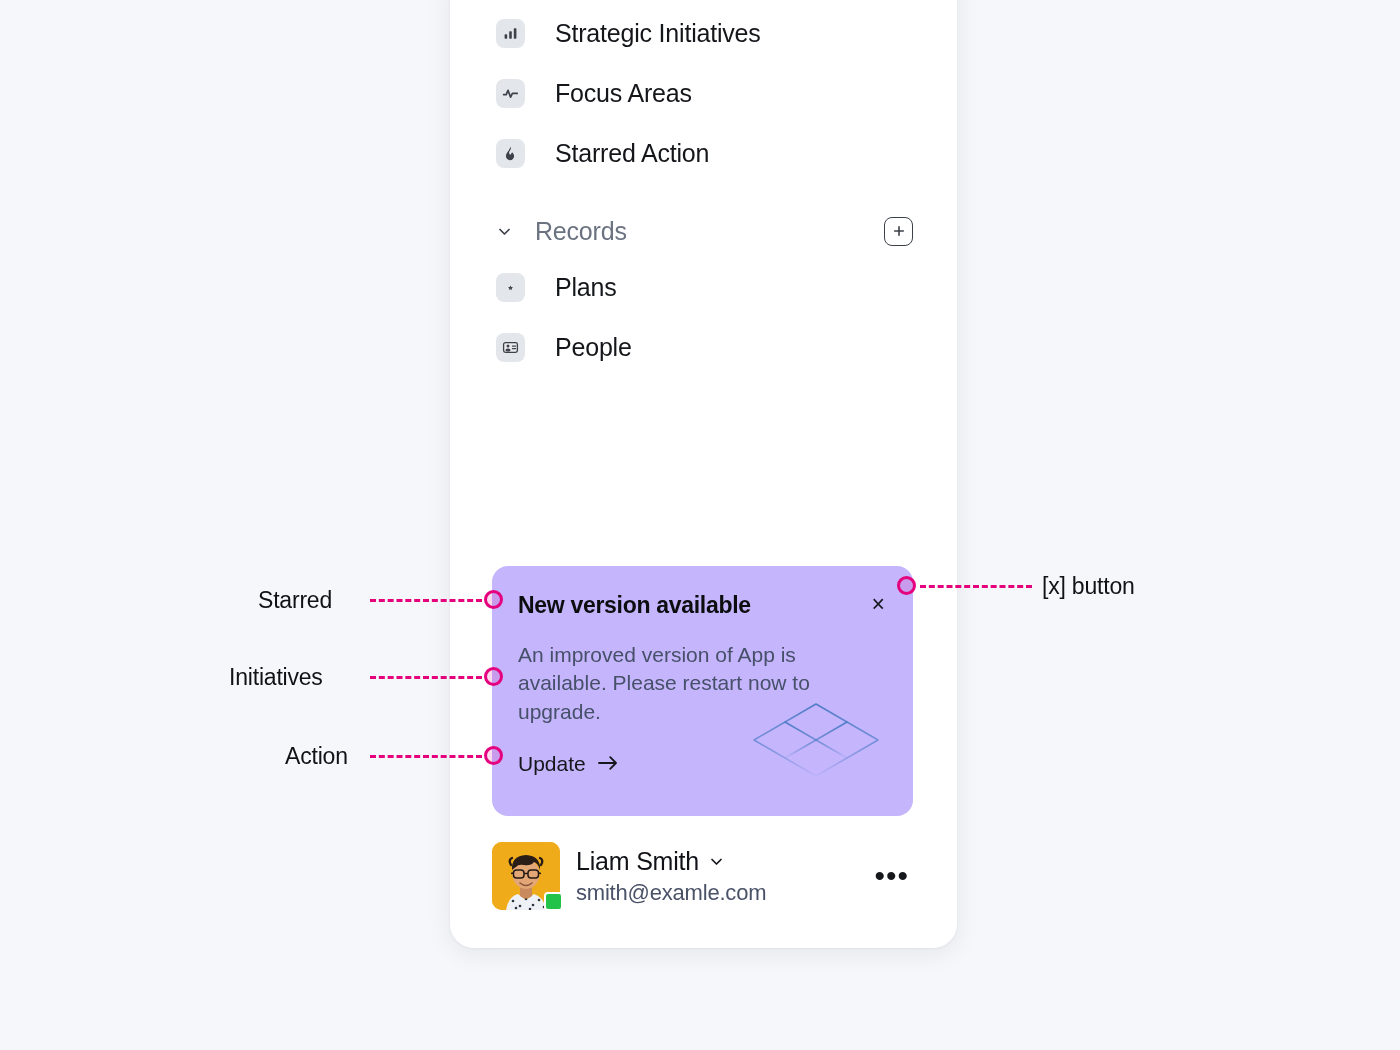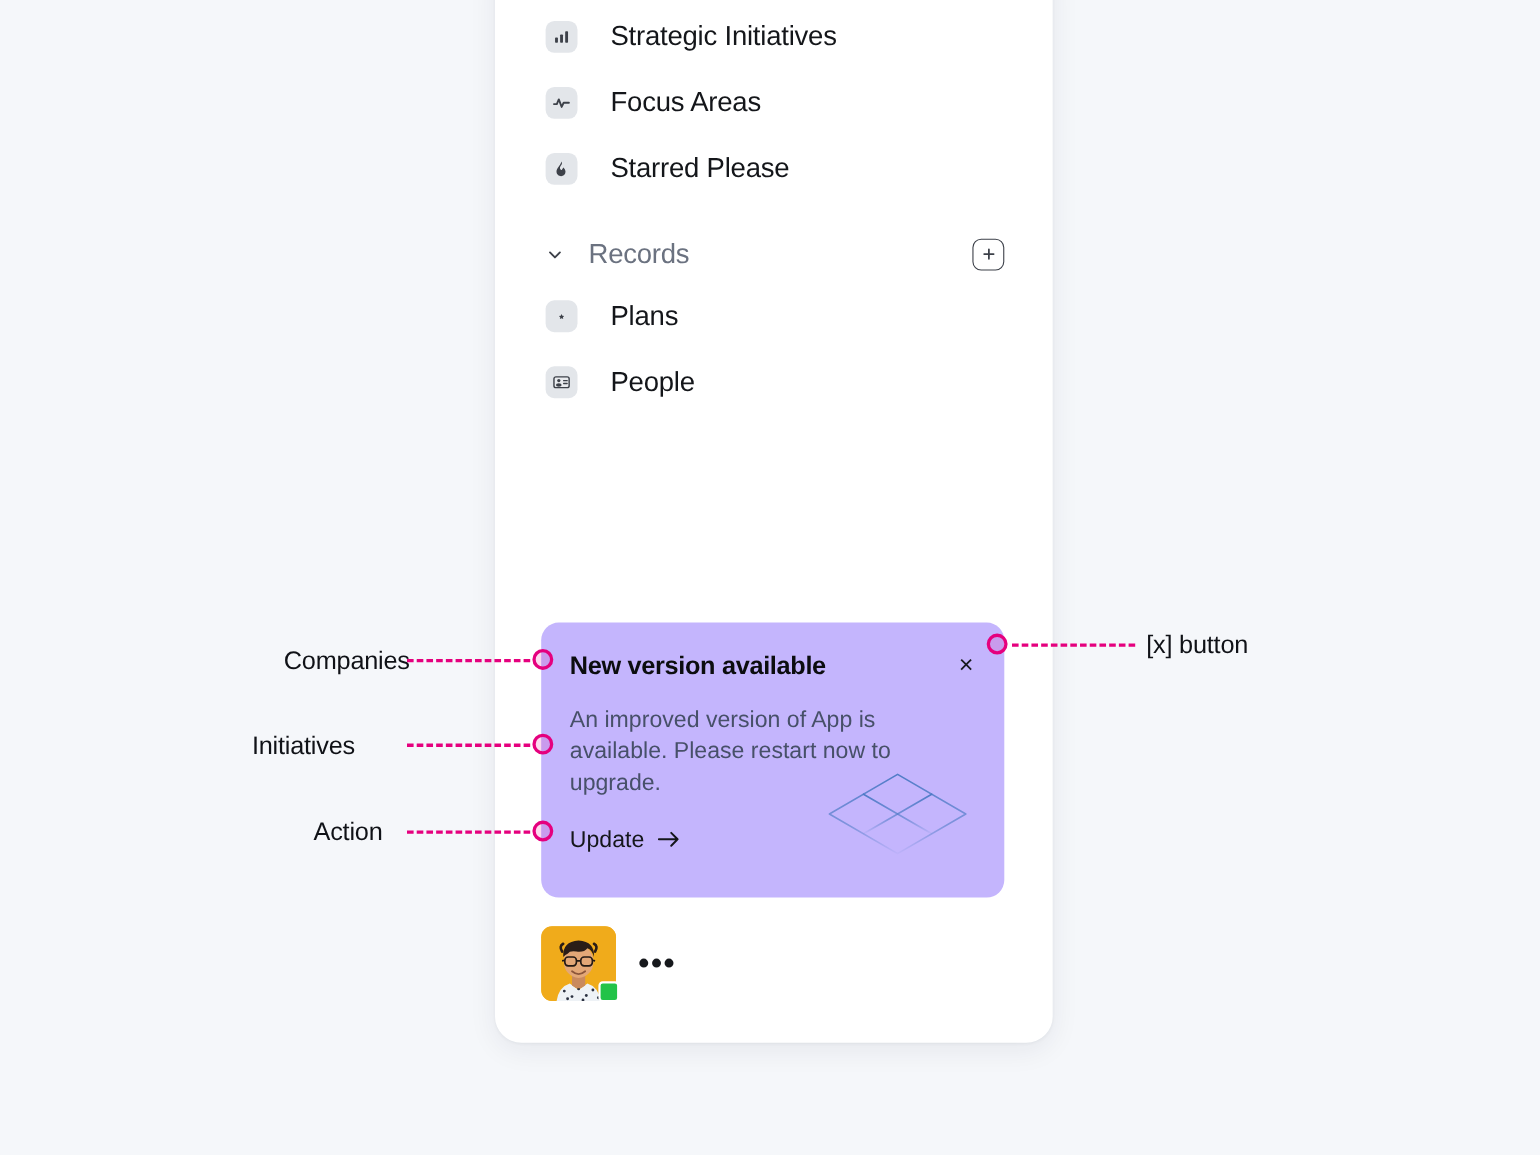--- a/index.html
+++ b/index.html
@@ -294,21 +294,21 @@
       </span>
       <span class="nav-label">Focus Areas</span>
     </div>
 
     <div class="nav-item">
       <span class="nav-icon">
         <svg width="17" height="17" viewBox="0 0 17 17" fill="none">
           <path d="M8.6 1.8c.9 2.4-.6 3.4-1.2 4.6-1 1.9.4 3.2 1.4 3.2.3-1.2 1-1.6 1.3-2.4 1.3 1.2 2 2.6 2 4 0 2.3-1.9 4-4 4s-4.2-1.7-4.2-4.2c0-3.3 3.2-5 4.7-9.2z" fill="#3d4149"></path>
         </svg>
       </span>
-      <span class="nav-label">Starred Please</span>
+      <span class="nav-label">Starred Action</span>
     </div>
 
   </nav>
 
   <div class="section-header">
     <span class="chevron-btn">
       <svg width="17" height="17" viewBox="0 0 17 17" fill="none">
         <path d="M4 6.5 L8.5 11 L13 6.5" stroke="#3d4149" stroke-width="1.7" stroke-linecap="round" stroke-linejoin="round"></path>
       </svg>
     </span>
@@ -416,27 +416,36 @@
           <rect x="21.5" y="28" width="10.5" height="8" rx="3"></rect>
           <rect x="36" y="28" width="10.5" height="8" rx="3"></rect>
           <path d="M32 31.5 h4 M21.5 31 l-2.5 .5 M46.5 31 l2.5 .5"></path>
         </g>
 
         <path d="M28 41 q6 5 12 0" stroke="#8c563a" stroke-width="1.6" fill="none" stroke-linecap="round"></path>
       </svg>
       <span class="status-dot"></span>
     </div>
 
+    <div class="user-meta">
+      <div class="user-name-row">
+        <span class="user-name">Liam Smith</span>
+        <svg width="17" height="17" viewBox="0 0 17 17" fill="none">
+          <path d="M4 6.5 L8.5 11 L13 6.5" stroke="#14161a" stroke-width="1.7" stroke-linecap="round" stroke-linejoin="round"></path>
+        </svg>
+      </div>
+      <div class="user-email">smith@examle.com</div>
+    </div>
 
     <div class="more-btn">•••</div>
   </div>
 
 </div>
 
-<div class="anno-label left-side" style="left:258px; top:587px;">Companies</div>
+<div class="anno-label left-side" style="left:258px; top:587px;">Starred</div>
 <div class="anno-line" style="left:370px; top:599px; width:112px;"></div>
 <div class="anno-dot" style="left:484px; top:590px;"></div>
 
 <div class="anno-label left-side" style="left:229px; top:664px;">Initiatives</div>
 <div class="anno-line" style="left:370px; top:676px; width:112px;"></div>
 <div class="anno-dot" style="left:484px; top:667px;"></div>
 
 <div class="anno-label left-side" style="left:285px; top:743px;">Action</div>
 <div class="anno-line" style="left:370px; top:755px; width:112px;"></div>
 <div class="anno-dot" style="left:484px; top:746px;"></div>

